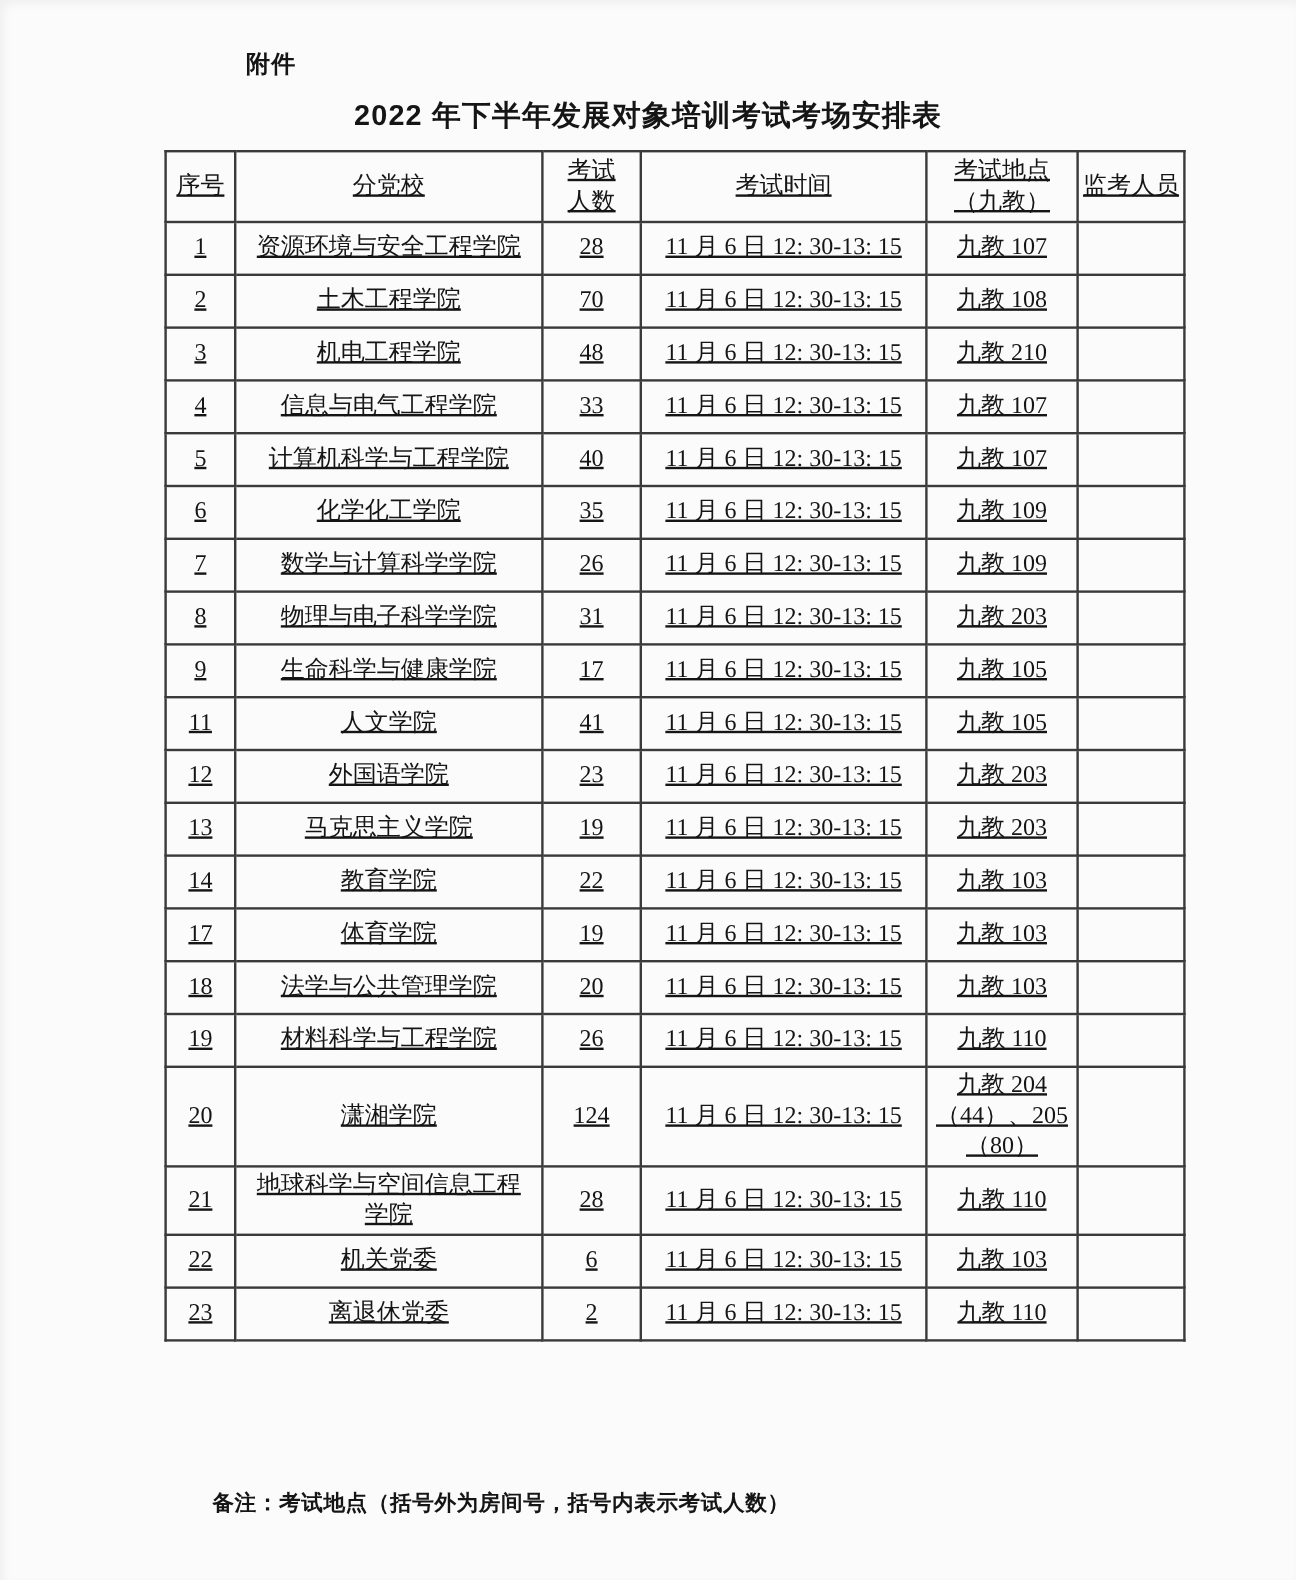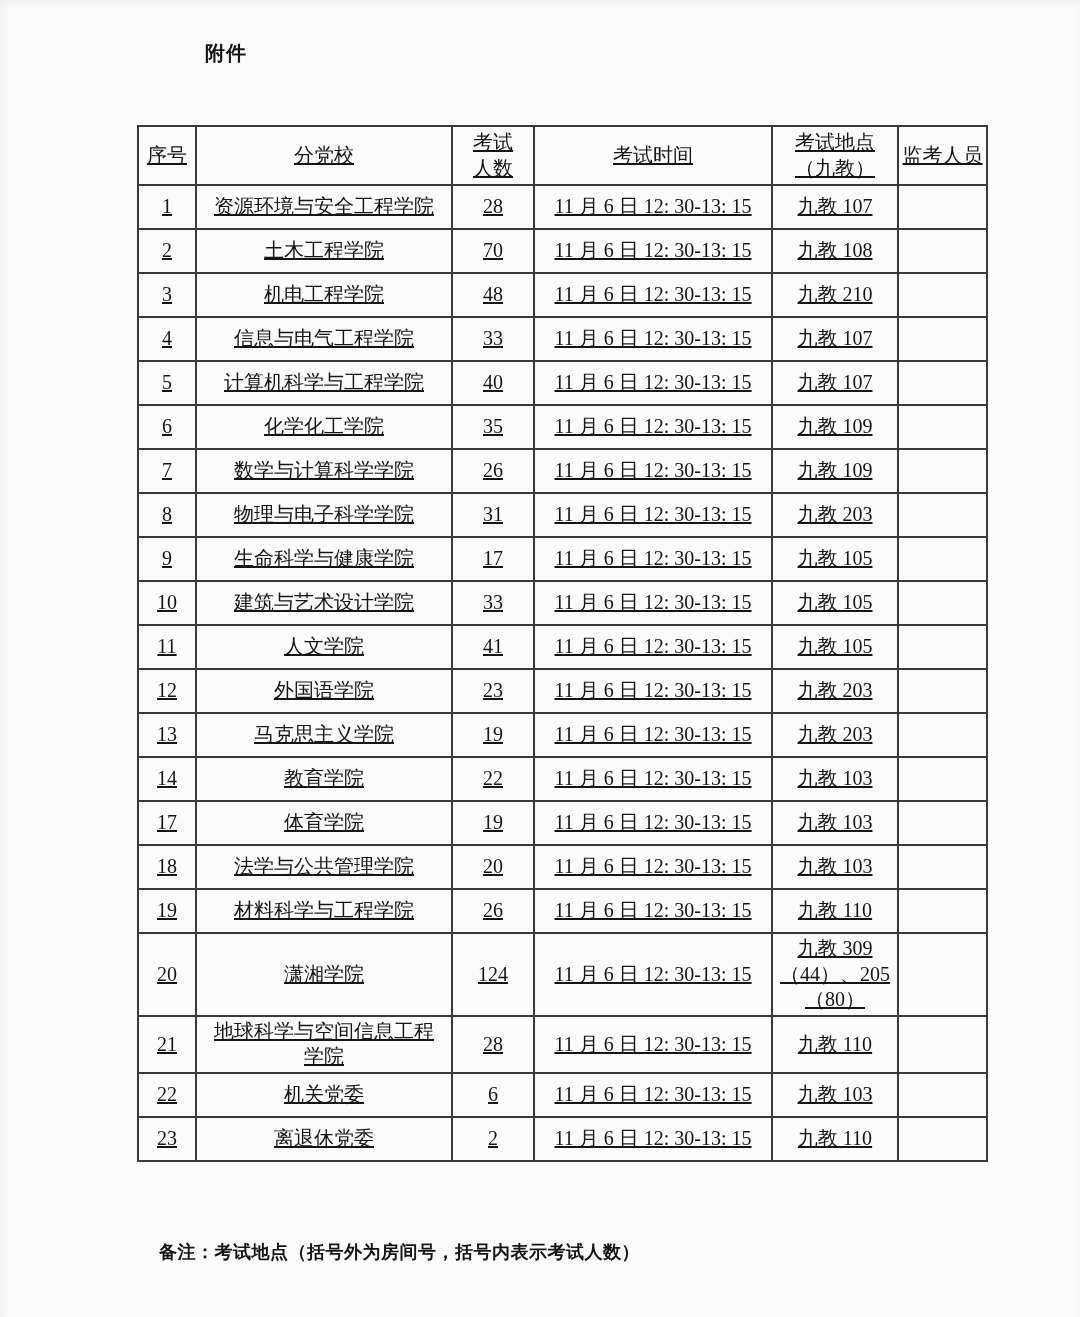--- a/index.html
+++ b/index.html
@@ -66,35 +66,36 @@
     height: 38px;
   }
   .col-no          { width: 50px;  }
   .col-school      { width: 248px; }
   .col-count       { width: 74px;  }
   .col-time        { width: 230px; white-space: nowrap; }
   .col-location    { width: 118px; margin-top: 44px; }
   .col-invigilator { width: 81px;  }
   .note {
     position: absolute;
-    left: 159px;
+    left: 177px;
     top: 1240px;
     font-family: "Liberation Sans", "DejaVu Sans", sans-serif;
     font-weight: bold;
     font-size: 18px;
     letter-spacing: 0.5px;
   }
 </style>
 </head>
 <body>
 
 <div class="page">
 
   <div class="attachment">附件</div>
 
+  <h1 class="title">2022 年下半年发展对象培训考试考场安排表</h1>
 
   <table class="exam-table">
     <thead>
       <tr>
           <th class="col-no">序号</th>
           <th class="col-school">分党校</th>
           <th class="col-count">考试
 人数</th>
           <th class="col-time">考试时间</th>
           <th class="col-location">考试地点
@@ -169,28 +170,20 @@
         </tr>
         <tr>
           <td class="col-no">9</td>
           <td class="col-school">生命科学与健康学院</td>
           <td class="col-count">17</td>
           <td class="col-time">11 月 6 日 12: 30-13: 15</td>
           <td class="col-location">九教 105</td>
           <td class="col-invigilator"></td>
         </tr>
         <tr>
-          <td class="col-no">10</td>
-          <td class="col-school">建筑与艺术设计学院</td>
-          <td class="col-count">33</td>
-          <td class="col-time">11 月 6 日 12: 30-13: 15</td>
-          <td class="col-location">九教 105</td>
-          <td class="col-invigilator"></td>
-        </tr>
-        <tr>
           <td class="col-no">11</td>
           <td class="col-school">人文学院</td>
           <td class="col-count">41</td>
           <td class="col-time">11 月 6 日 12: 30-13: 15</td>
           <td class="col-location">九教 105</td>
           <td class="col-invigilator"></td>
         </tr>
         <tr>
           <td class="col-no">12</td>
           <td class="col-school">外国语学院</td>
@@ -237,21 +230,21 @@
           <td class="col-count">26</td>
           <td class="col-time">11 月 6 日 12: 30-13: 15</td>
           <td class="col-location">九教 110</td>
           <td class="col-invigilator"></td>
         </tr>
         <tr>
           <td class="col-no">20</td>
           <td class="col-school">潇湘学院</td>
           <td class="col-count">124</td>
           <td class="col-time">11 月 6 日 12: 30-13: 15</td>
-          <td class="col-location">九教 309
+          <td class="col-location">九教 204
 （44）、205
 （80）</td>
           <td class="col-invigilator"></td>
         </tr>
         <tr>
           <td class="col-no">21</td>
           <td class="col-school">地球科学与空间信息工程
 学院</td>
           <td class="col-count">28</td>
           <td class="col-time">11 月 6 日 12: 30-13: 15</td>

